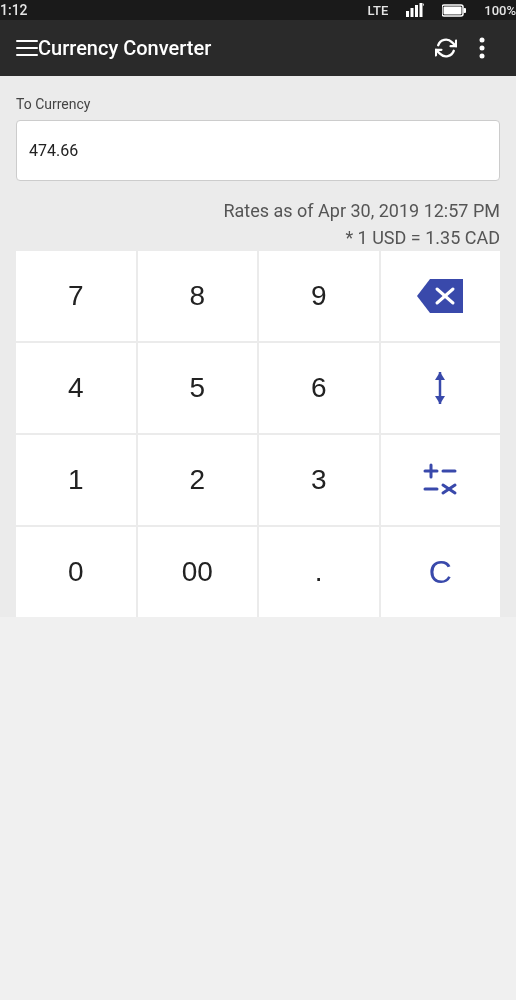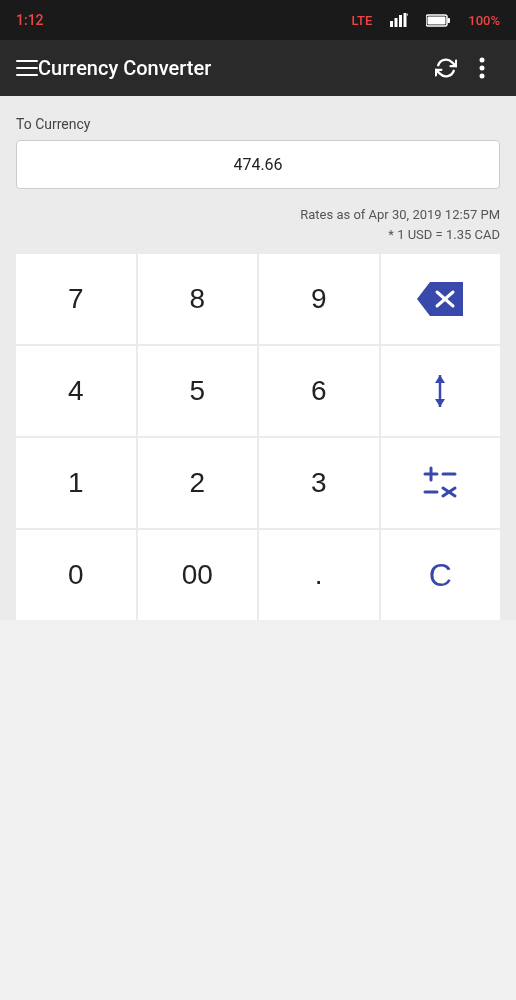--- a/index.html
+++ b/index.html
@@ -8,26 +8,26 @@
       width: 516px;
       min-height: 1000px;
       font-family: 'Roboto', Arial, sans-serif;
       background: #f0f0f0;
       overflow-x: hidden;
     }
 
     
     .status-bar {
       background: #1a1a1a;
-      color: #ef4444;
+      color: #e5e5e5;
       display: flex;
       justify-content: space-between;
       align-items: center;
-      padding: 8px 16px;
-      height: 40px;
+      padding: 8px 0;
+      height: 20px;
       font-size: 14px;
       font-weight: 500;
     }
     .status-right {
       display: flex;
       align-items: center;
       gap: 18px;
       font-size: 13px;
     }
 
@@ -109,31 +109,30 @@
       padding: 14px 12px;
       font-size: 16px;
       color: #222;
       text-align: right;
     }
     .currency-amount-readonly {
       flex: 1;
       background: #fff;
       border: 1px solid #ccc;
       border-radius: 4px;
-      padding: 14px 12px;
+      padding: 20px 12px;
       font-size: 16px;
       color: #222;
-      text-align: center;
+      text-align: left;
     }
 
     .rates-info {
       text-align: right;
-      font-size: 13px;
+      font-size: 18px;
       color: #555;
-      margin-bottom: 10px;
       line-height: 1.5;
     }
 
     
     .keypad {
       background: #ebebeb;
       display: grid;
       grid-template-columns: repeat(4, 1fr);
       gap: 2px;
     }

